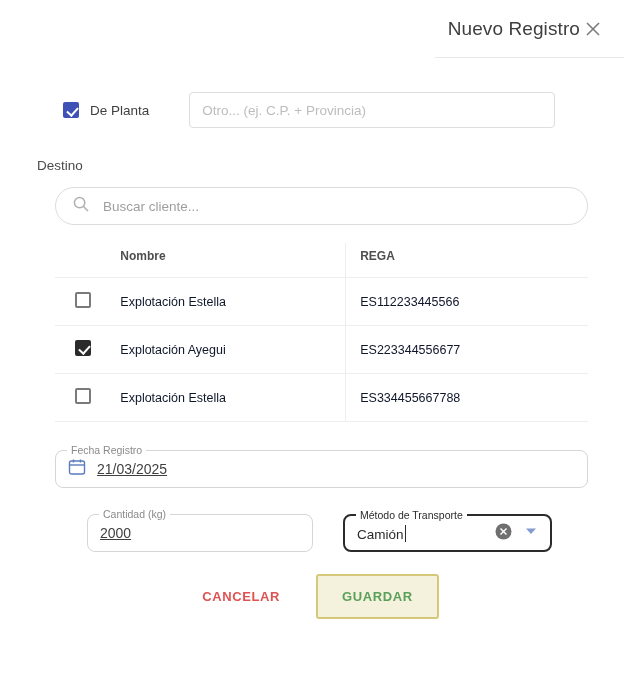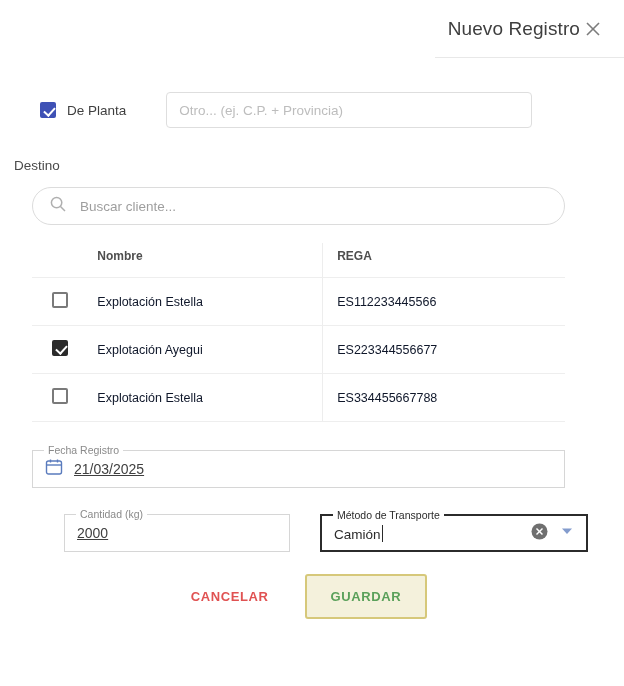--- a/index.html
+++ b/index.html
@@ -161,21 +161,21 @@
   .col-name { width: 200px; margin-top: 48px; }
   .col-rega { width: 215px; padding-left: 14px !important; }
   .tbl th.col-name { padding-left: 0; }
   .tbl th.col-rega { padding-left: 14px; }
   .vline-cell { border-left: 1px solid #ededed; }
 
   
   .field-outlined {
     position: relative;
     border: 1px solid #d6d6d6;
-    border-radius: 0;
+    border-radius: 8px;
     height: 38px;
     display: flex;
     align-items: center;
     padding: 0 12px;
     background: #fff;
   }
   .field-outlined > .legend {
     position: absolute;
     top: -7px; left: 11px;
     background: #fff;
@@ -196,21 +196,21 @@
   }
 
   
   .bottom-row {
     display: flex;
     align-items: flex-start;
     margin: 26px 0 16px 50px;
   }
   .cantidad-field { width: 226px; }
   .transporte-field {
-    width: 268px;
+    width: 209px;
     margin-left: 30px;
     border-color: #2b2b2b !important;
     border-width: 2px !important;
   }
   .transporte-field .legend { color: #2b2b2b; }
   .transporte-value {
     flex: 1 1 auto;
     font-size: 13.5px;
     color: #2b2b2b;
     position: relative;

